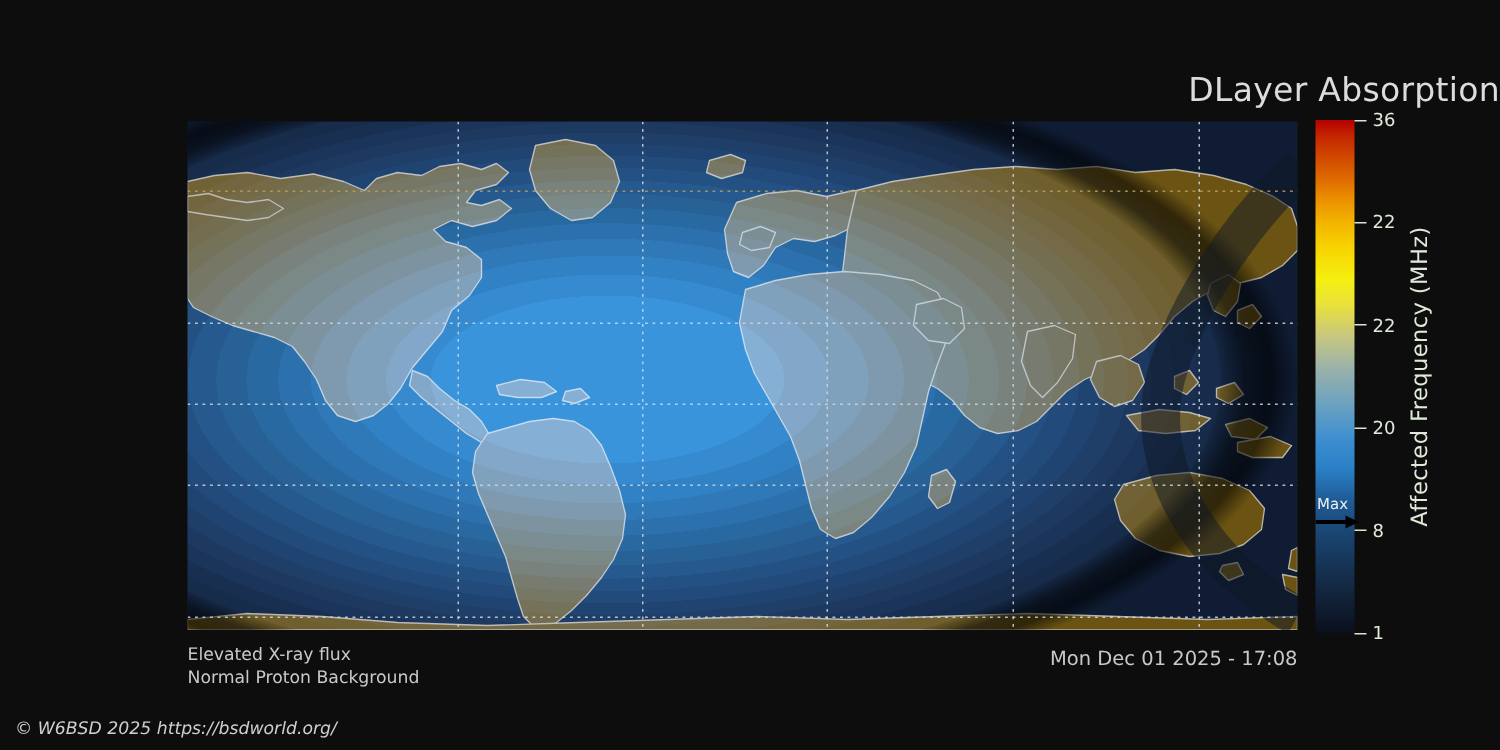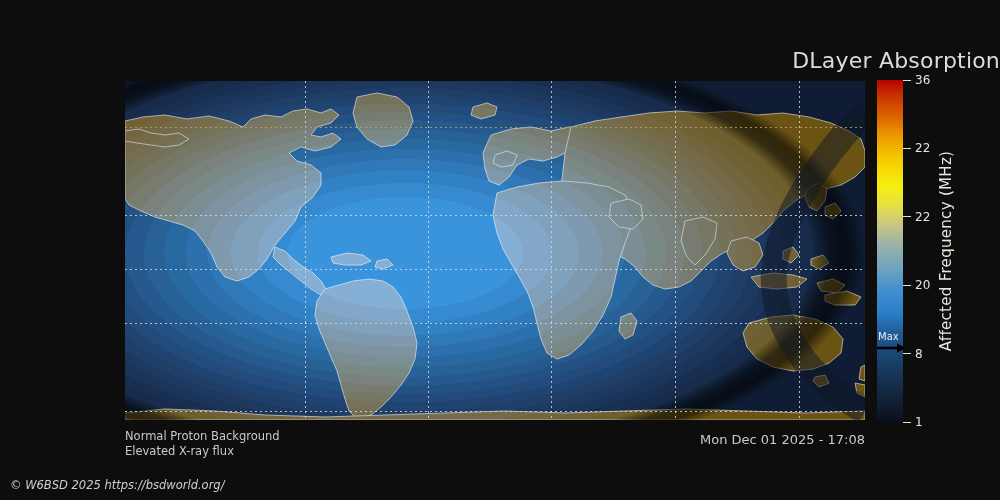--- a/index.html
+++ b/index.html
@@ -261,20 +261,20 @@
     <span class="mtxt">Max</span>
     <svg width="30" height="10" viewBox="0 0 30 10">
       <path d="M0,5 L22,5" stroke="#000" stroke-width="2.6"></path>
       <path d="M20,0.6 L29,5 L20,9.4 Z" fill="#000"></path>
     </svg>
   </div>
 
   <div class="cbar-axis-label">Affected Frequency (MHz)</div>
 
   <div class="status">
+    <div>Elevated X-ray flux</div>
     <div>Normal Proton Background</div>
-    <div>Elevated X-ray flux</div>
   </div>
 
   <div class="stamp">Mon Dec 01 2025 - 17:08</div>
 
   <div class="footer">© W6BSD 2025 https://bsdworld.org/</div>
 </div>
 
 </body></html>

